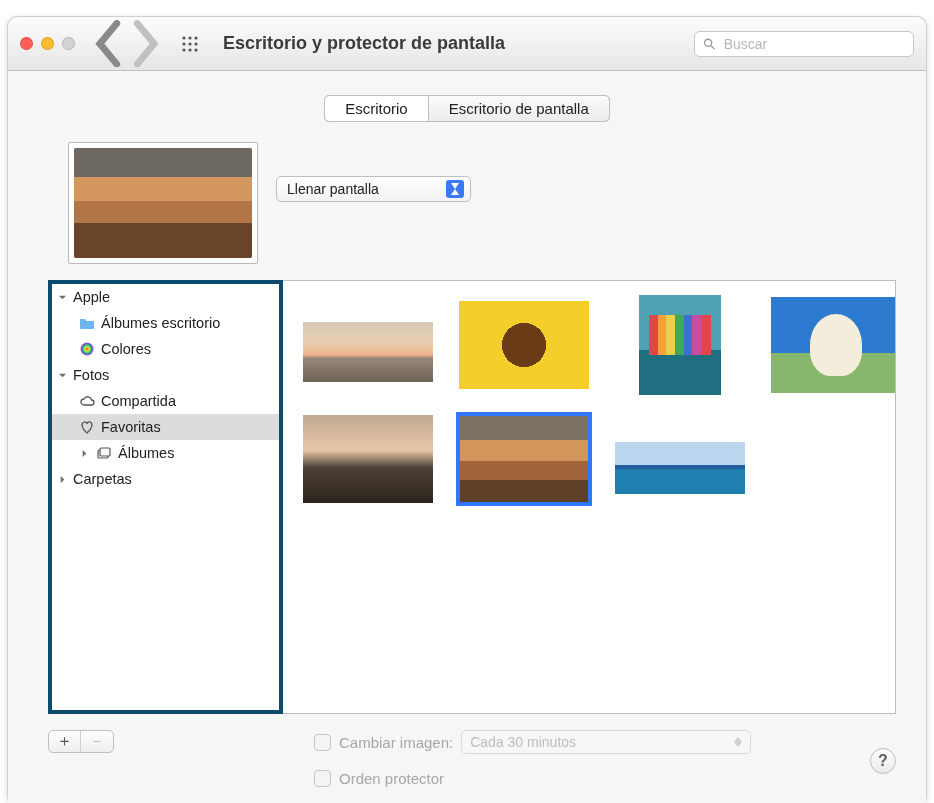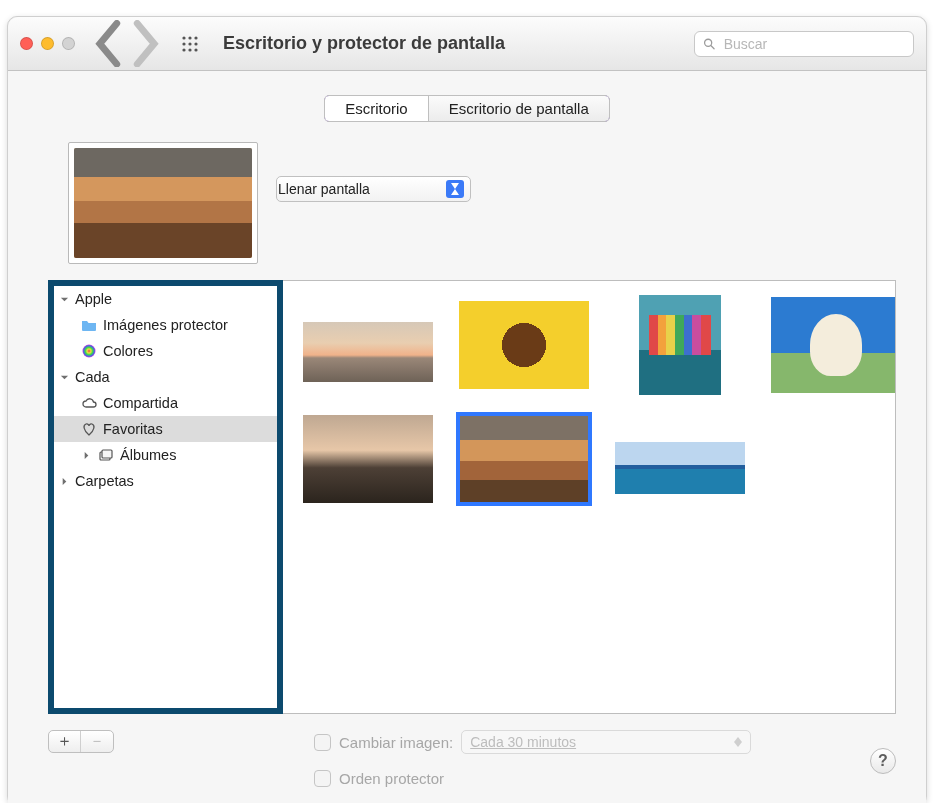--- a/index.html
+++ b/index.html
@@ -78,35 +78,35 @@
     border: 1px solid #b9b9b9;
     background: #fff; padding:5px; border-radius:2px;
     display:flex; align-items:center; justify-content:center;
   }
   .preview .pimg { width:100%; height:100%; background:#c9a06d; position:relative; overflow:hidden; border-radius:2px; }
   .fill-select {
     margin-top: 34px;
     width: 195px; height: 26px;
     background: linear-gradient(#fff,#f2f2f2);
     border:1px solid #c0c0c0; border-radius:5px;
-    display:flex; align-items:center; padding:0 6px 0 1px;
+    display:flex; align-items:center; padding:0 6px 0 10px;
     font-size:14px; color:#222;
   }
   .fill-select .arrbox {
     margin-left:auto; width:18px; height:18px;
     background:#3b7af7; border-radius:3px;
     display:flex; flex-direction:column; align-items:center; justify-content:center;
     gap:0;
   }
   .fill-select .arrbox svg { width:8px; height:6px; fill:#fff; }
   
   .split { flex:1; display:flex; padding: 6px 30px 8px 40px; gap:0; min-height:0; }
   .sidebar {
     width: 235px;
-    border:6px solid #0c4a6e;
+    border:4px solid #0c4a6e;
     background:#fff;
     overflow:auto;
     font-size:14.5px;
     display:flex; flex-direction:column;
   }
   .srow {
     display:flex; align-items:center; height:26px; padding:0 4px; gap:5px;
     color:#222;
   }
   .srow.header { font-weight:400; }
@@ -160,21 +160,21 @@
   .optrow { display:flex; align-items:center; gap:8px; color:#a7a7a7; font-size:15px; }
   .chk {
     width:17px; height:17px; border:1px solid #c5c5c5; border-radius:4px;
     background:#f4f4f4;
   }
   .interval {
     width: 290px; height:24px;
     border:1px solid #dadada; border-radius:5px;
     background:#f7f7f7;
     display:flex; align-items:center; padding:0 8px;
-    color:#bdbdbd; font-size:14px;text-decoration:underline;
+    color:#bdbdbd; font-size:14px;
   }
   .interval .arr2 { margin-left:auto; display:flex; flex-direction:column; gap:0; }
   .interval .arr2 svg { width:8px; height:5px; fill:#cfcfcf; }
   .helpbtn {
     margin-left:auto; margin-top:18px;
     width:26px; height:26px; border-radius:50%;
     background:linear-gradient(#fff,#e9e9e9);
     border:1px solid #bcbcbc;
     display:flex; align-items:center; justify-content:center;
     color:#5d5d5d; font-size:16px; font-weight:600;
@@ -280,21 +280,21 @@
               </svg>
             </span>
           <span>Apple</span>
         </div>
         <div class="srow child">
           <span class="sicon">
               <svg viewBox="0 0 16 16">
                 <path d="M1 4 h5 l1.5 2 H15 v7 a1 1 0 0 1 -1 1 H2 a1 1 0 0 1 -1 -1 Z" fill="#6eb6f2"></path>
               </svg>
             </span>
-          <span>Imágenes protector</span>
+          <span>Álbumes escritorio</span>
         </div>
         <div class="srow child">
           <span class="sicon">
               <svg viewBox="0 0 16 16">
                 <circle cx="8" cy="8" r="6.5" fill="url(#g1)"></circle>
                 <defs>
                   <radialGradient id="g1">
                     <stop offset="0" stop-color="#e44"></stop>
                     <stop offset="0.3" stop-color="#ed4"></stop>
                     <stop offset="0.55" stop-color="#4d4"></stop>
@@ -305,21 +305,21 @@
               </svg>
             </span>
           <span>Colores</span>
         </div>
         <div class="srow header">
           <span class="disclose">
               <svg viewBox="0 0 10 10">
                 <path d="M1 3 L5 7 L9 3 Z"></path>
               </svg>
             </span>
-          <span>Cada</span>
+          <span>Fotos</span>
         </div>
         <div class="srow child">
           <span class="sicon">
               <svg viewBox="0 0 16 16">
                 <path d="M5 12 a3 3 0 0 1 0 -6 a4 4 0 0 1 7.5 1 a2.5 2.5 0 0 1 0 5 Z" fill="none" stroke="#555" stroke-width="1.3"></path>
               </svg>
             </span>
           <span>Compartida</span>
         </div>
         <div class="srow child selected">

